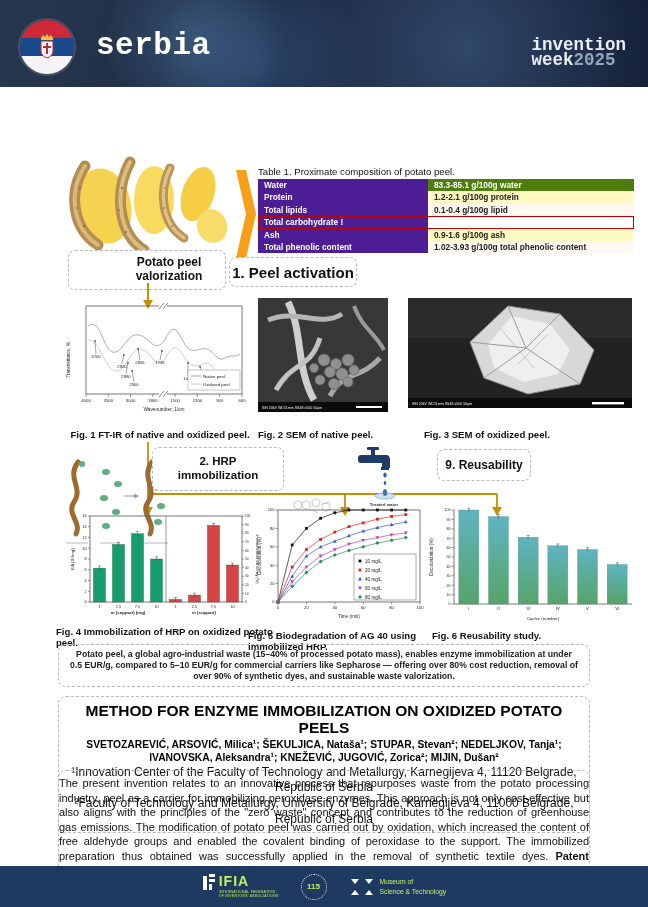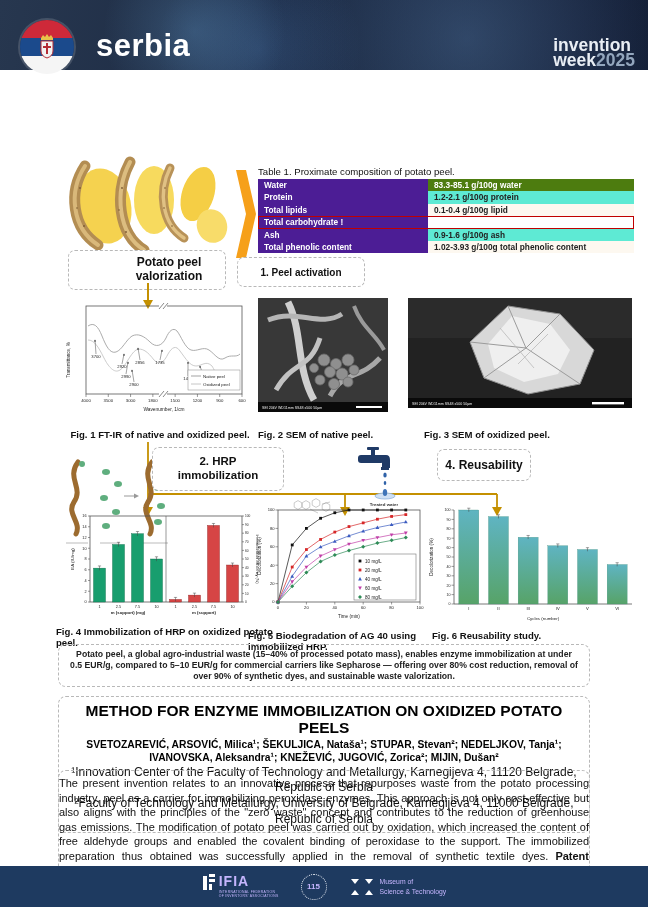--- a/index.html
+++ b/index.html
@@ -1,46 +1,46 @@
 <!DOCTYPE html>
 <html><head>
 <meta charset="utf-8">
 <style>
   html,body{margin:0;padding:0;background:#ffffff;}
   .poster{position:relative;width:648px;height:907px;overflow:hidden;background:#fff;
           font-family:"Liberation Sans",sans-serif;}
   .abs{position:absolute;}
 
   
-  .hdr{left:0;top:0;width:648px;height:70px;
+  .hdr{left:0;top:0;width:648px;height:87px;
     background:
       radial-gradient(circle at 30% 45%, rgba(110,170,220,.28), transparent 20%),
       radial-gradient(circle at 40% 70%, rgba(80,130,190,.30), transparent 26%),
       radial-gradient(circle at 72% 55%, rgba(90,130,175,.40), transparent 42%),
       radial-gradient(circle at 88% 40%, rgba(20,30,55,.9), transparent 60%),
-      linear-gradient(100deg,#27374f 0%,#1b2942 45%,#121e33 100%);}
+      linear-gradient(100deg,#27374f 0%,#1b2942 45%,#121e33 100%); font-family: Liberation Mono, monospace;}
   .flag{left:20px;top:20px;width:54px;height:54px;border-radius:50%;overflow:hidden;
         box-shadow:0 0 0 2px rgba(255,255,255,.15);}
   .flag .st1{height:34%;background:#ce2939;}
   .flag .st2{height:33%;background:#1b4a8c;}
   .flag .st3{height:33%;background:#f5f5f5;}
   .flag .emb{position:absolute;left:17px;top:14px;}
   .country{left:96px;top:28px;color:#fff;font-size:31px;font-weight:bold;letter-spacing:.5px;}
-  .event{right:13px;top:38px;color:#e9eef4;font-weight:bold;font-size:17.5px;line-height:14.5px;text-align:left;}
+  .event{right:22px;top:38px;color:#e9eef4;font-weight:bold;font-size:17.5px;line-height:14.5px;text-align:left;}
   .event .yr{color:#93a6bd;font-weight:bold;}
 
   
   .tbl-title{left:258px;top:166px;font-size:9.6px;color:#111;}
   .tbl{left:258px;top:179px;width:376px;}
   .trow{display:flex;height:12.4px;}
   .tlabel{width:170px;background:#4c1d95;color:#fff;font-weight:bold;font-size:8.3px;
           line-height:12.4px;padding-left:6px;box-sizing:border-box;white-space:nowrap;overflow:hidden;}
   .tval{flex:1;font-size:8.3px;font-weight:bold;color:#222;line-height:12.4px;padding-left:6px;white-space:nowrap;overflow:hidden;}
   .tval.orange{background:#4d7c0f;color:#fff;}
-  .tval.light{background:#5eead4;}
+  .tval.light{background:#fef9c3;}
   .tval.white{background:#fdf8f0;}
   .trow.hl{outline:1.8px solid #c00000;outline-offset:-1px;position:relative;z-index:2;flex-direction:column;}
 
   
   .dash-box{border:1.5px dashed #b8b8b8;border-radius:7px;background:#fff;display:flex;
             align-items:center;justify-content:center;text-align:center;font-weight:bold;color:#111;}
   .fig-cap{position:absolute;font-size:9.6px;font-weight:bold;color:#111;}
 
   
   .hl-box{left:58px;top:644px;width:532px;border:1.5px dashed #b8b8b8;border-radius:8px;
@@ -50,21 +50,21 @@
              padding:5px 9px;box-sizing:border-box;text-align:center;}
   .main-title{font-size:15.5px;font-weight:bold;color:#000;line-height:1.1;}
   .authors{font-size:10.3px;font-weight:bold;color:#000;margin-top:3px;line-height:1.25;}
   .affil{font-size:12px;color:#111;line-height:1.3;}
   .abs-box{left:58px;top:770px;width:532px;border:1.5px dashed #b8b8b8;border-radius:8px;
            padding:5px 0;box-sizing:border-box;font-size:11px;color:#111;
            text-align:justify;line-height:1.32;}
 
   
   .ftr{left:0;top:866px;width:648px;height:41px;background:#1e3a60;display:flex;
-       align-items:center;justify-content:center;gap:22px;color:#c4b5fd;}
+       align-items:center;justify-content:center;gap:22px;color:#bef264;}
   .ifia{display:flex;align-items:flex-start;gap:3px;}
   .ifia-txt{line-height:1;}
   .ifia-name{font-size:14px;font-weight:bold;letter-spacing:1px;}
   .ifia-sub{font-size:3.4px;letter-spacing:.3px;margin-top:1.5px;line-height:1.3;}
   .emblem{width:24px;height:24px;border-radius:50%;border:1.4px dotted #e8edf4;display:flex;
           align-items:center;justify-content:center;font-size:8px;font-weight:bold;}
   .museum{display:flex;align-items:center;gap:5px;}
   .museum-txt{font-size:6.8px;line-height:1.35;}
 </style>
 </head>
@@ -143,21 +143,21 @@
         <div class="tlabel">Ash</div>
         <div class="tval light">0.9-1.6 g/100g ash</div>
       </div>
       <div class="trow">
         <div class="tlabel">Total phenolic content</div>
         <div class="tval white">1.02-3.93 g/100g total phenolic content</div>
       </div>
     </div>
 
   <div class="abs dash-box" style="left:68px;top:250px;width:112px;height:38px;font-size:12px;line-height:1.15;padding-left:44px;">Potato peel valorization</div>
-  <div class="abs dash-box" style="left:237px;top:257px;width:126px;height:28px;font-size:10px;">1. Peel activation</div>
+  <div class="abs dash-box" style="left:229px;top:257px;width:126px;height:28px;font-size:15px;">1. Peel activation</div>
 
   <svg class="abs" style="left:141px;top:283px;" width="14" height="26" viewBox="0 0 14 26">
     <line x1="7" y1="0" x2="7" y2="18" stroke="#c49000" stroke-width="2"></line>
     <polygon points="2,17 12,17 7,26" fill="#c49000"></polygon>
   </svg>
 
   <div class="abs" style="left:60px;top:300px;"><svg viewBox="0 0 196 126" width="196" height="126">
         <rect x="26" y="6" width="156" height="88" fill="none" stroke="#555" stroke-width="0.8"></rect>
         <path d="M28,26 C34,22 38,26 42,36 C46,46 50,54 56,52 C62,50 66,40 72,36 C78,33 84,36 90,42 C96,48 102,46 106,38 C109,31 113,27 117,31 C121,36 125,48 131,50 C137,52 143,46 149,50 C155,54 159,62 165,58 C171,54 176,58 180,54" fill="none" stroke="#a3a3a3" stroke-width="0.9"></path>
         <path d="M28,40 C34,40 38,46 44,58 C48,66 54,74 60,70 C66,66 70,54 76,50 C82,47 88,52 94,60 C100,66 104,62 108,54 C112,47 116,45 120,51 C126,59 130,66 136,66 C142,66 146,60 152,66 C156,72 158,84 164,78 C170,72 176,76 180,72" fill="none" stroke="#c6c6c6" stroke-width="0.9"></path>
@@ -290,21 +290,21 @@
         <ellipse cx="100" cy="72" rx="4" ry="3"></ellipse>
     </g>
     <g stroke="#aaa" stroke-width="0.8">
       <line x1="8" y1="93" x2="30" y2="93"></line>
         <line x1="42" y1="93" x2="62" y2="93"></line>
         <line x1="84" y1="93" x2="110" y2="93"></line>
     </g>
   </svg>
 
   <div class="abs dash-box" style="left:152px;top:447px;width:118px;height:42px;font-size:11.5px;line-height:1.2;padding:0 6px;">2. HRP immobilization</div>
-  <div class="abs dash-box" style="left:437px;top:449px;width:92px;height:30px;font-size:12px;">4. Reusability</div>
+  <div class="abs dash-box" style="left:437px;top:449px;width:92px;height:30px;font-size:12px;">9. Reusability</div>
 
   <svg class="abs" style="left:350px;top:446px;" width="48" height="66" viewBox="0 0 48 66">
     <rect x="17" y="1" width="12" height="3" rx="1" fill="#1f3a66"></rect>
     <rect x="21" y="3" width="4" height="7" fill="#1f3a66"></rect>
     <rect x="8" y="9" width="26" height="8" rx="3" fill="#1f3a66"></rect>
     <path d="M30,9 h6 q4,0 4,5 v8 h-8 v-6 h-2 z" fill="#1f3a66"></path>
     <rect x="31" y="21" width="8" height="3" fill="#1f3a66"></rect>
     <ellipse cx="35" cy="29" rx="1.7" ry="2.6" fill="#2f62a8"></ellipse>
     <ellipse cx="35" cy="37" rx="1.3" ry="2" fill="#2f62a8"></ellipse>
     <ellipse cx="35" cy="50" rx="10" ry="3" fill="#cfe0f4" stroke="#8fb3dd" stroke-width="0.8"></ellipse>

